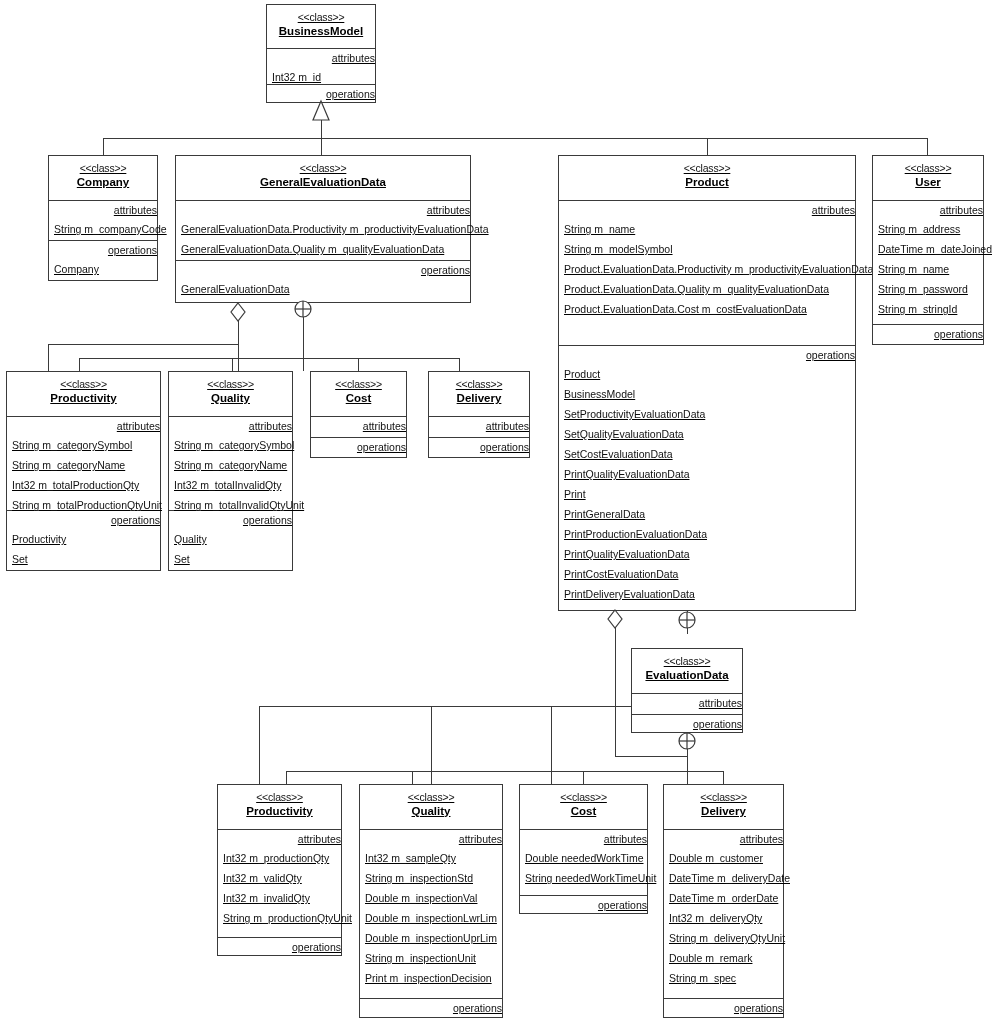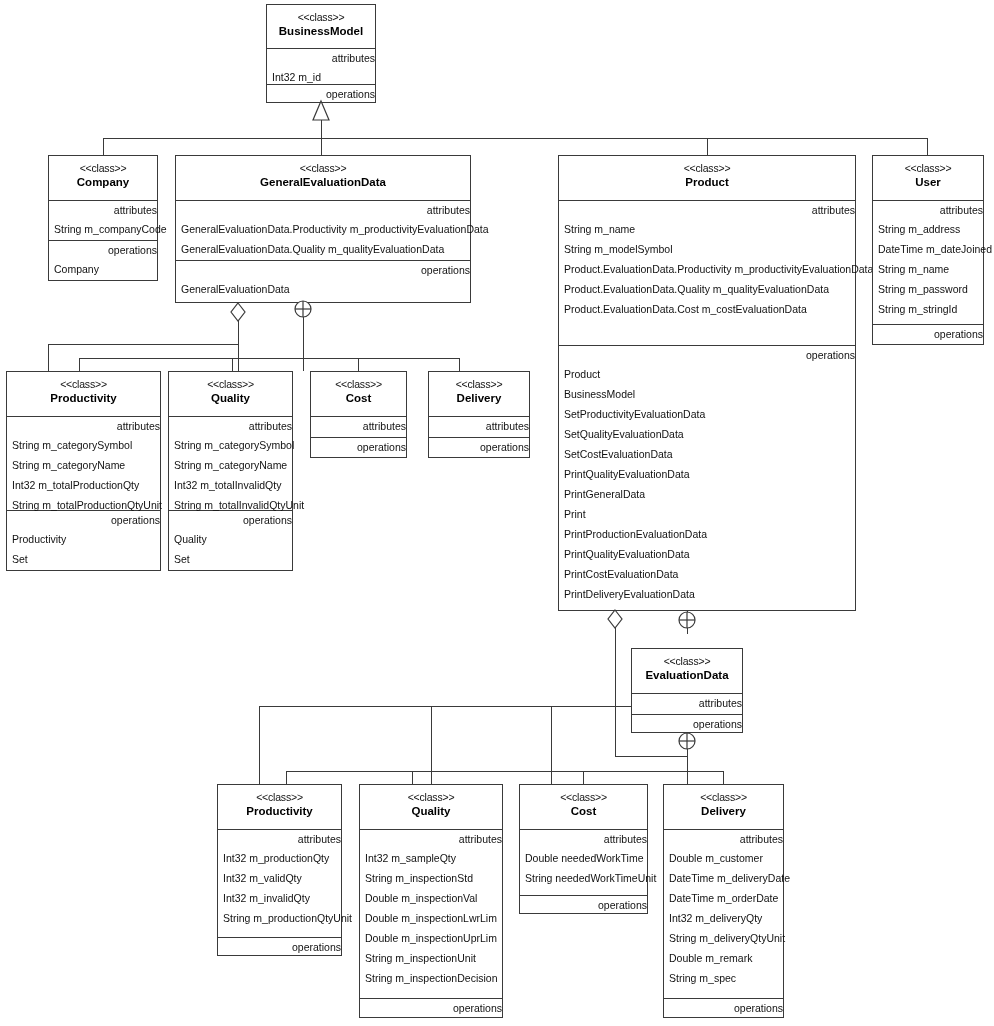--- a/index.html
+++ b/index.html
@@ -1,19 +1,19 @@
 <!DOCTYPE html>
 <html><head>
 <meta charset="utf-8">
 <style>
   html,body{margin:0;padding:0;background:#ffffff;}
   body{font-family:"Liberation Sans","DejaVu Sans",sans-serif;}
   #canvas{position:relative;width:994px;height:1026px;background:#ffffff;overflow:hidden;}
   .umlbox{position:absolute;box-sizing:border-box;border:1px solid #3a3a3a;background:#ffffff;z-index:5;}
-  .sect{box-sizing:border-box;border-bottom:1px solid #3a3a3a;}
+  .sect{box-sizing:border-box;border-bottom:1px solid #3a3a3a;text-decoration:underline;}
   .sect.last{border-bottom:none;}
   .hdr{display:flex;flex-direction:column;align-items:center;justify-content:flex-start;padding-top:6px;}
   .stereo{font-size:10.5px;color:#111;line-height:13px;letter-spacing:-0.2px;}
   .cname{font-size:11.5px;font-weight:bold;color:#000;line-height:14px;}
   .seclabel{text-align:right;font-size:10.5px;color:#111;line-height:14px;padding:2px 0 2px 0;}
   .member{font-size:10.5px;color:#111;line-height:14px;padding:3px 0 3px 5px;white-space:nowrap;}
   .memberlist{padding-bottom:3px;}
   .ln{position:absolute;background:#3a3a3a;z-index:1;}
   .lnh{height:1px;}
   .lnv{width:1px;}
@@ -139,22 +139,22 @@
       <div class="member">Product.EvaluationData.Cost m_costEvaluationData</div>
     </div>
     <div class="sect last memberlist" style="height:264px;">
       <div class="seclabel">operations</div>
       <div class="member">Product</div>
       <div class="member">BusinessModel</div>
       <div class="member">SetProductivityEvaluationData</div>
       <div class="member">SetQualityEvaluationData</div>
       <div class="member">SetCostEvaluationData</div>
       <div class="member">PrintQualityEvaluationData</div>
+      <div class="member">Print</div>
       <div class="member">PrintGeneralData</div>
-      <div class="member">Print</div>
       <div class="member">PrintProductionEvaluationData</div>
       <div class="member">PrintQualityEvaluationData</div>
       <div class="member">PrintCostEvaluationData</div>
       <div class="member">PrintDeliveryEvaluationData</div>
     </div>
   </div>
 
   <div class="umlbox" style="left:872px;top:155px;width:112px;height:190px;">
     <div class="sect hdr" style="height:45px;">
       <span class="stereo">&lt;&lt;class&gt;&gt;</span>
@@ -273,21 +273,21 @@
       <span class="cname">Quality</span>
     </div>
     <div class="sect memberlist" style="height:169px;">
       <div class="seclabel">attributes</div>
       <div class="member">Int32 m_sampleQty</div>
       <div class="member">String m_inspectionStd</div>
       <div class="member">Double m_inspectionVal</div>
       <div class="member">Double m_inspectionLwrLim</div>
       <div class="member">Double m_inspectionUprLim</div>
       <div class="member">String m_inspectionUnit</div>
-      <div class="member">String m_inspectionDecision</div>
+      <div class="member">Print m_inspectionDecision</div>
     </div>
     <div class="sect last" style="height:19px;">
       <div class="seclabel">operations</div>
     </div>
   </div>
 
   <div class="umlbox" style="left:519px;top:784px;width:129px;height:130px;">
     <div class="sect hdr" style="height:45px;">
       <span class="stereo">&lt;&lt;class&gt;&gt;</span>
       <span class="cname">Cost</span>

